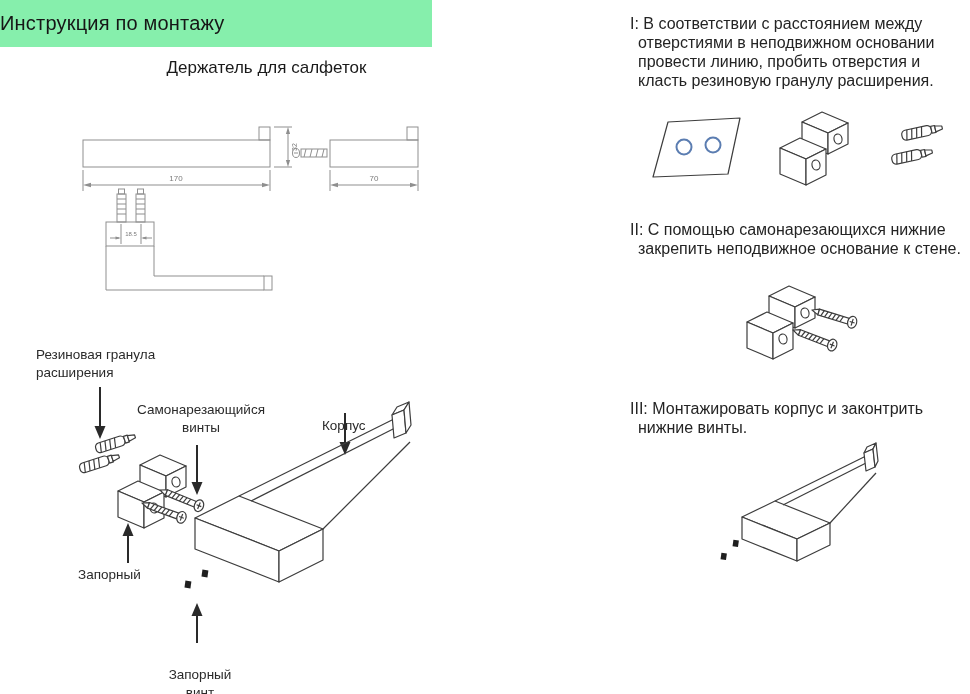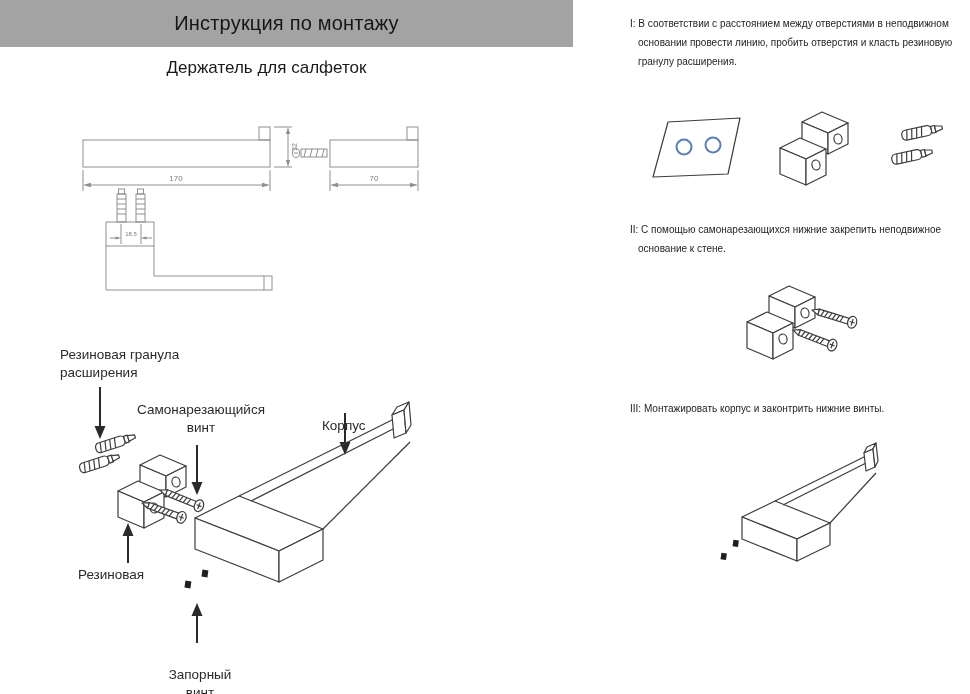--- a/index.html
+++ b/index.html
@@ -1,28 +1,28 @@
 <!DOCTYPE html>
 <html><head>
 <meta charset="utf-8">
 <style>
   html,body{margin:0;padding:0;background:#ffffff;}
   #page{position:relative;width:970px;height:694px;background:#ffffff;overflow:hidden;
         font-family:"Liberation Sans", sans-serif;color:#1e1e1e;}
   .abs{position:absolute;}
-  #header-bar{left:0;top:0;width:573px;height:47px;background:#a3a3a3;
-              display:flex;align-items:center;justify-content:center;}
+  #header-bar{left:0;top:0;width:432px;height:47px;background:#86efac;
+              display:flex;align-items:center;justify-content:flex-start;}
   #header-bar .title{font-size:20px;font-weight:500;color:#161616;letter-spacing:.2px;}
   #subtitle{left:0;top:58px;width:533px;text-align:center;font-size:17px;color:#1a1a1a;}
-  .steptext{font-size:10px;line-height:19px;color:#242424;padding-left:8px;text-indent:-8px;}
+  .steptext{font-size:16px;line-height:19px;color:#242424;padding-left:8px;text-indent:-8px;}
   #step1-text{left:630px;top:14px;width:330px;}
   #step2-text{left:630px;top:220px;width:330px;}
   #step3-text{left:630px;top:399px;width:340px;}
   .dlabel{font-size:13.5px;line-height:18px;color:#2a2a2a;}
-  #label-rubber{left:36px;top:346px;width:130px;margin-left:24px;}
+  #label-rubber{left:36px;top:346px;width:130px;}
   #label-selftap{left:133px;top:401px;width:136px;text-align:center;}
   #label-korpus{left:322px;top:417px;}
   #label-osnovanie{left:78px;top:566px;}
   #label-zaporny{left:158px;top:666px;width:84px;text-align:center;}
   svg{display:block;}
   .tech{stroke:#8f8f8f;fill:none;stroke-width:1;}
   .techfill{fill:#8f8f8f;stroke:none;}
   .techtxt{fill:#7c7c7c;font-family:"Liberation Sans",sans-serif;}
   .dk{stroke:#3d3d3d;fill:#ffffff;stroke-width:1.2;stroke-linejoin:round;}
   .dkline{stroke:#3d3d3d;fill:none;stroke-width:1.2;}
@@ -202,23 +202,23 @@
       <polygon class="dk" points="372,80 377,72 389,67 384,75"></polygon>
       <polygon class="dk" points="372,80 384,75 386,98 374,103"></polygon>
       <polygon class="dk" points="384,75 389,67 391,90 386,98"></polygon>
     </g>
 
     <rect class="setscrew" x="165" y="246" width="6" height="7" transform="rotate(8 168 249)"></rect>
     <rect class="setscrew" x="182" y="235" width="6" height="7" transform="rotate(8 185 238)"></rect>
   </svg>
 
   <div class="abs dlabel" id="label-rubber">Резиновая гранула расширения</div>
-  <div class="abs dlabel" id="label-selftap">Самонарезающийся винт</div>
+  <div class="abs dlabel" id="label-selftap">Самонарезающийся винты</div>
   <div class="abs dlabel" id="label-korpus">Корпус</div>
-  <div class="abs dlabel" id="label-osnovanie">Резиновая</div>
+  <div class="abs dlabel" id="label-osnovanie">Запорный</div>
   <div class="abs dlabel" id="label-zaporny">Запорный винт</div>
 
   <div class="abs steptext" id="step1-text">I: В соответствии с расстоянием между отверстиями в неподвижном основании провести линию, пробить отверстия и класть резиновую гранулу расширения.</div>
 
   <svg class="abs" style="left:640px;top:98px;" width="330" height="112" viewBox="0 0 330 112">
 
     <g>
       <polygon class="dk" points="28,24 100,20 88,76 13,79" stroke-width="1.5"></polygon>
       <circle cx="44" cy="49" r="7.5" fill="none" stroke-width="2" stroke="#5b7db1"></circle>
       <circle cx="73" cy="47" r="7.5" fill="none" stroke-width="2" stroke="#5b7db1"></circle>

